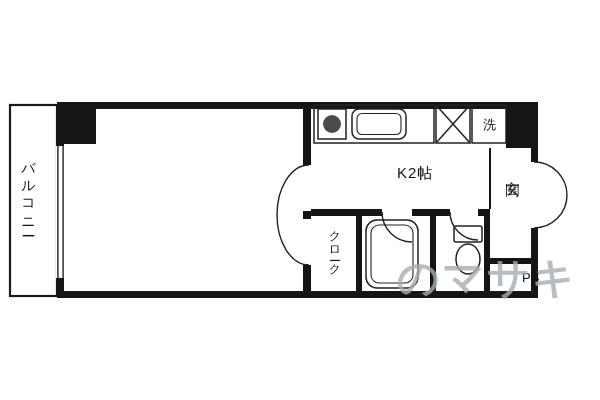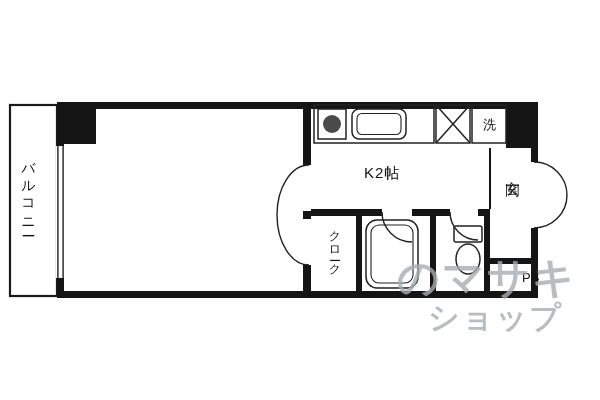--- a/index.html
+++ b/index.html
@@ -82,26 +82,25 @@
       <path d="M 309 265 A 32 50 0 0 1 277 215"></path>
       <path d="M 382 212 A 30 30 0 0 0 412 242"></path>
       <path d="M 450 212 A 28 28 0 0 0 478 240"></path>
       <path d="M 534 162 A 33 33 0 0 1 534 228"></path>
     </g>
   </svg>
 
   <div class="label vert small-label" style="left:20px;top:152px;font-size:14px">バルコニー</div>
 
 
-  <div class="label kitchen-label" style="left:364px;top:164px">K2帖</div>
+  <div class="label kitchen-label" style="left:397px;top:164px">K2帖</div>
 
   <div class="label small-label" style="left:483px;top:116px">洗</div>
 
   <div class="label vert" style="left:504px;top:170px;font-size:14px">玄関</div>
 
   <div class="label vert closet-label" style="left:326px;top:222px">クローク</div>
 
   <div class="label small-label" style="left:522px;top:270px">PS</div>
 
   <div class="watermark wm1">のマサキ</div>
-  <div class="watermark wm2">ショップ</div>
 
 </div>
 
 </body></html>

